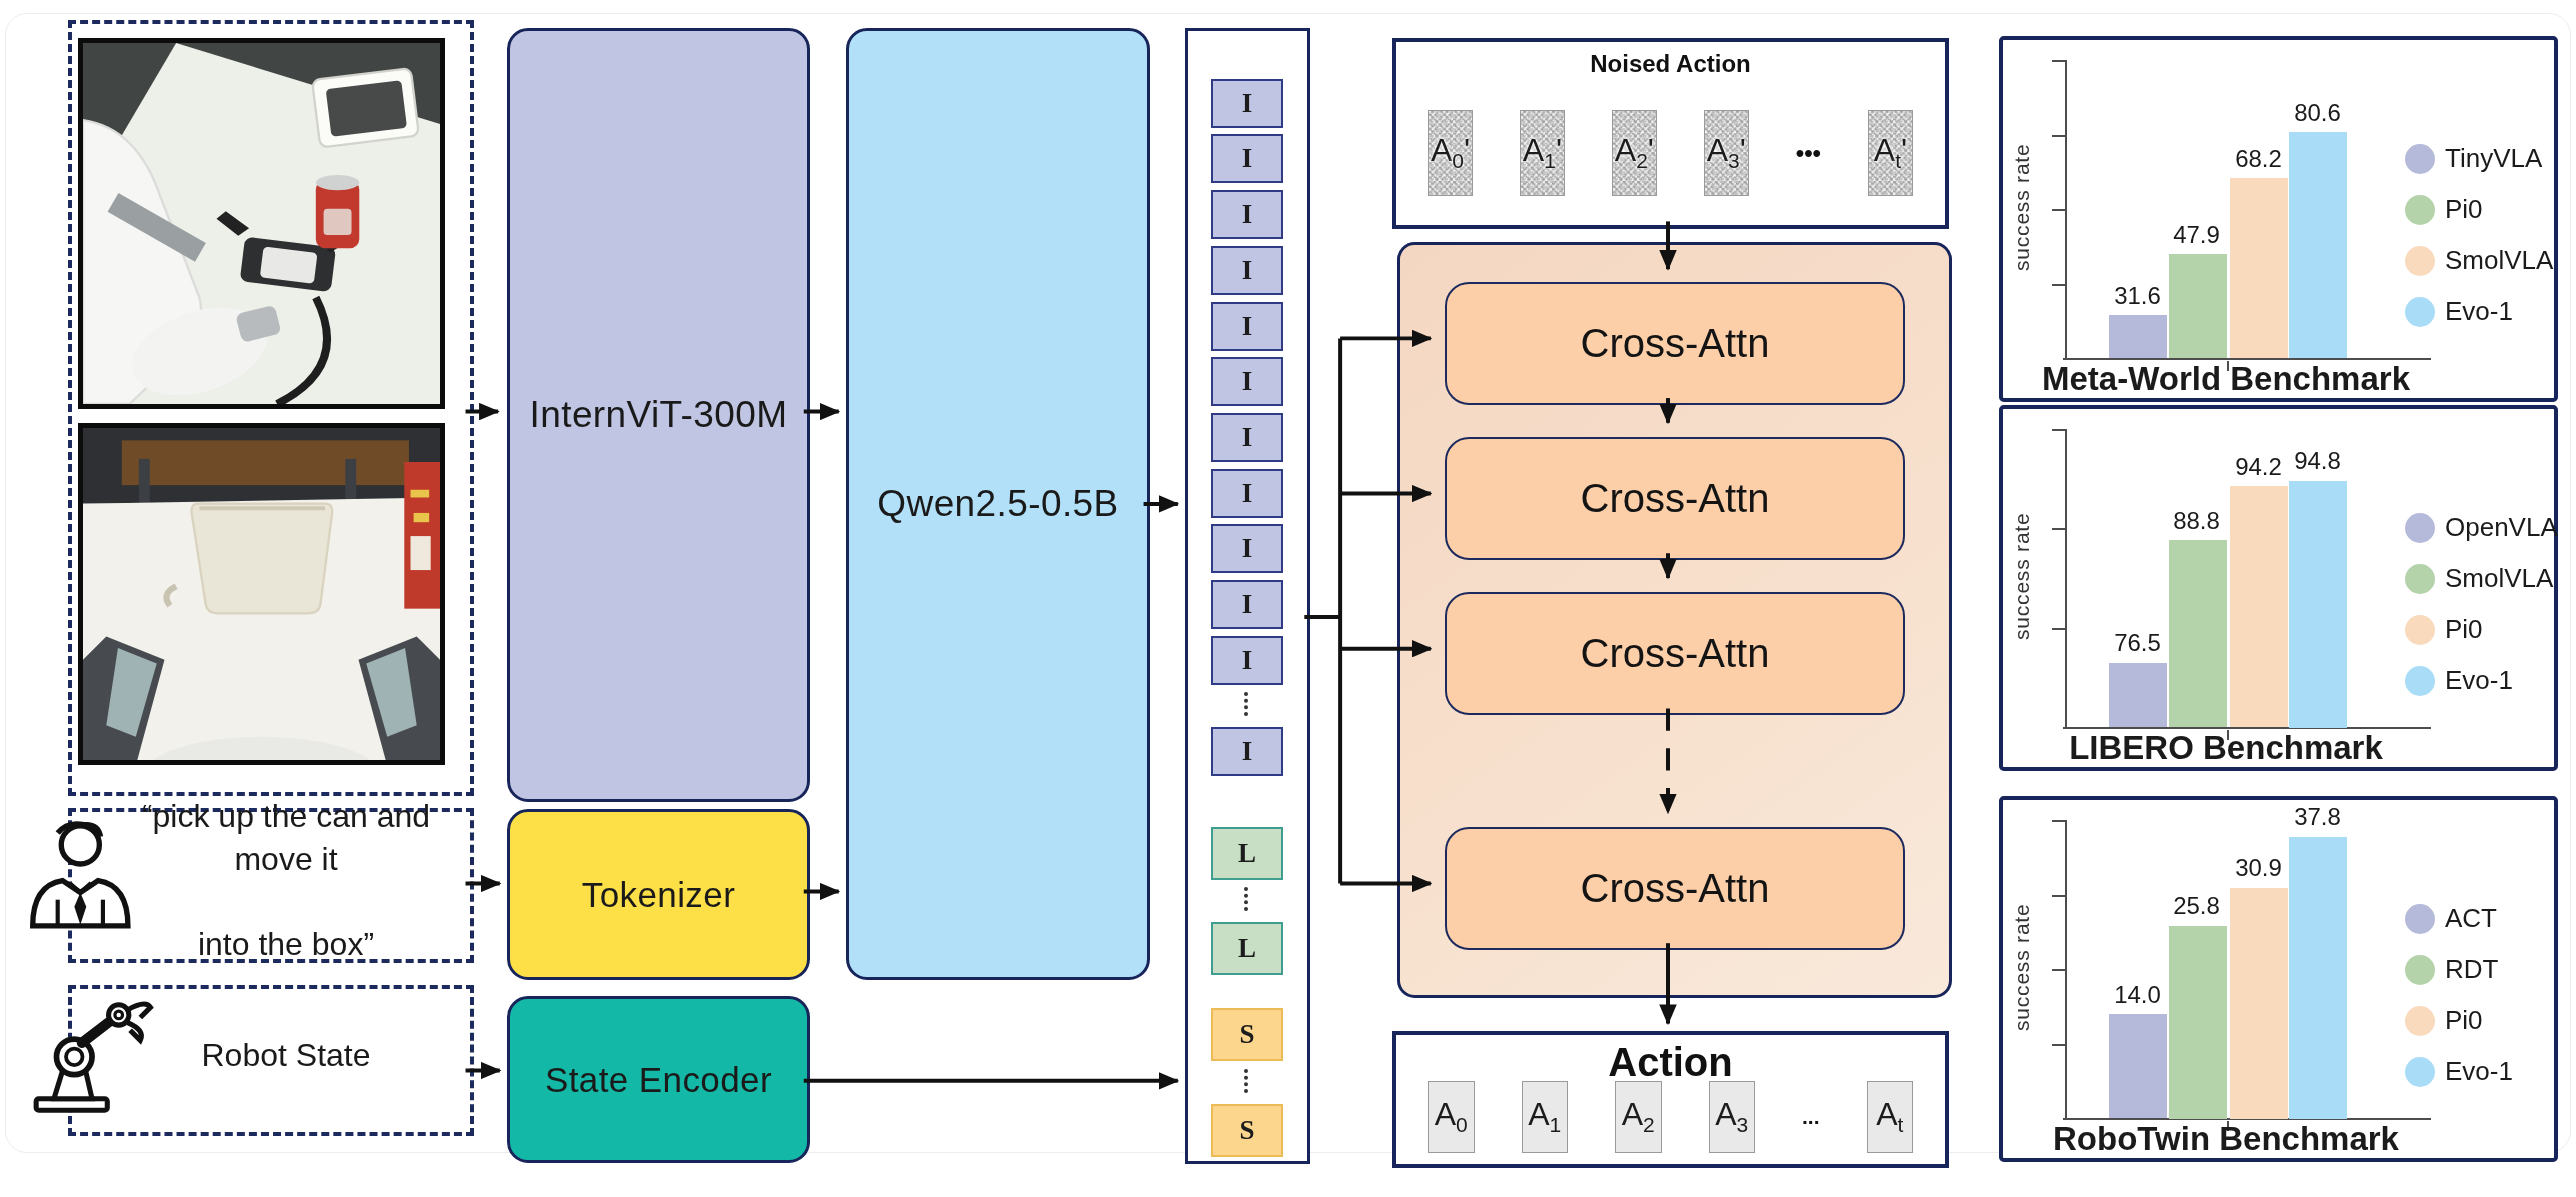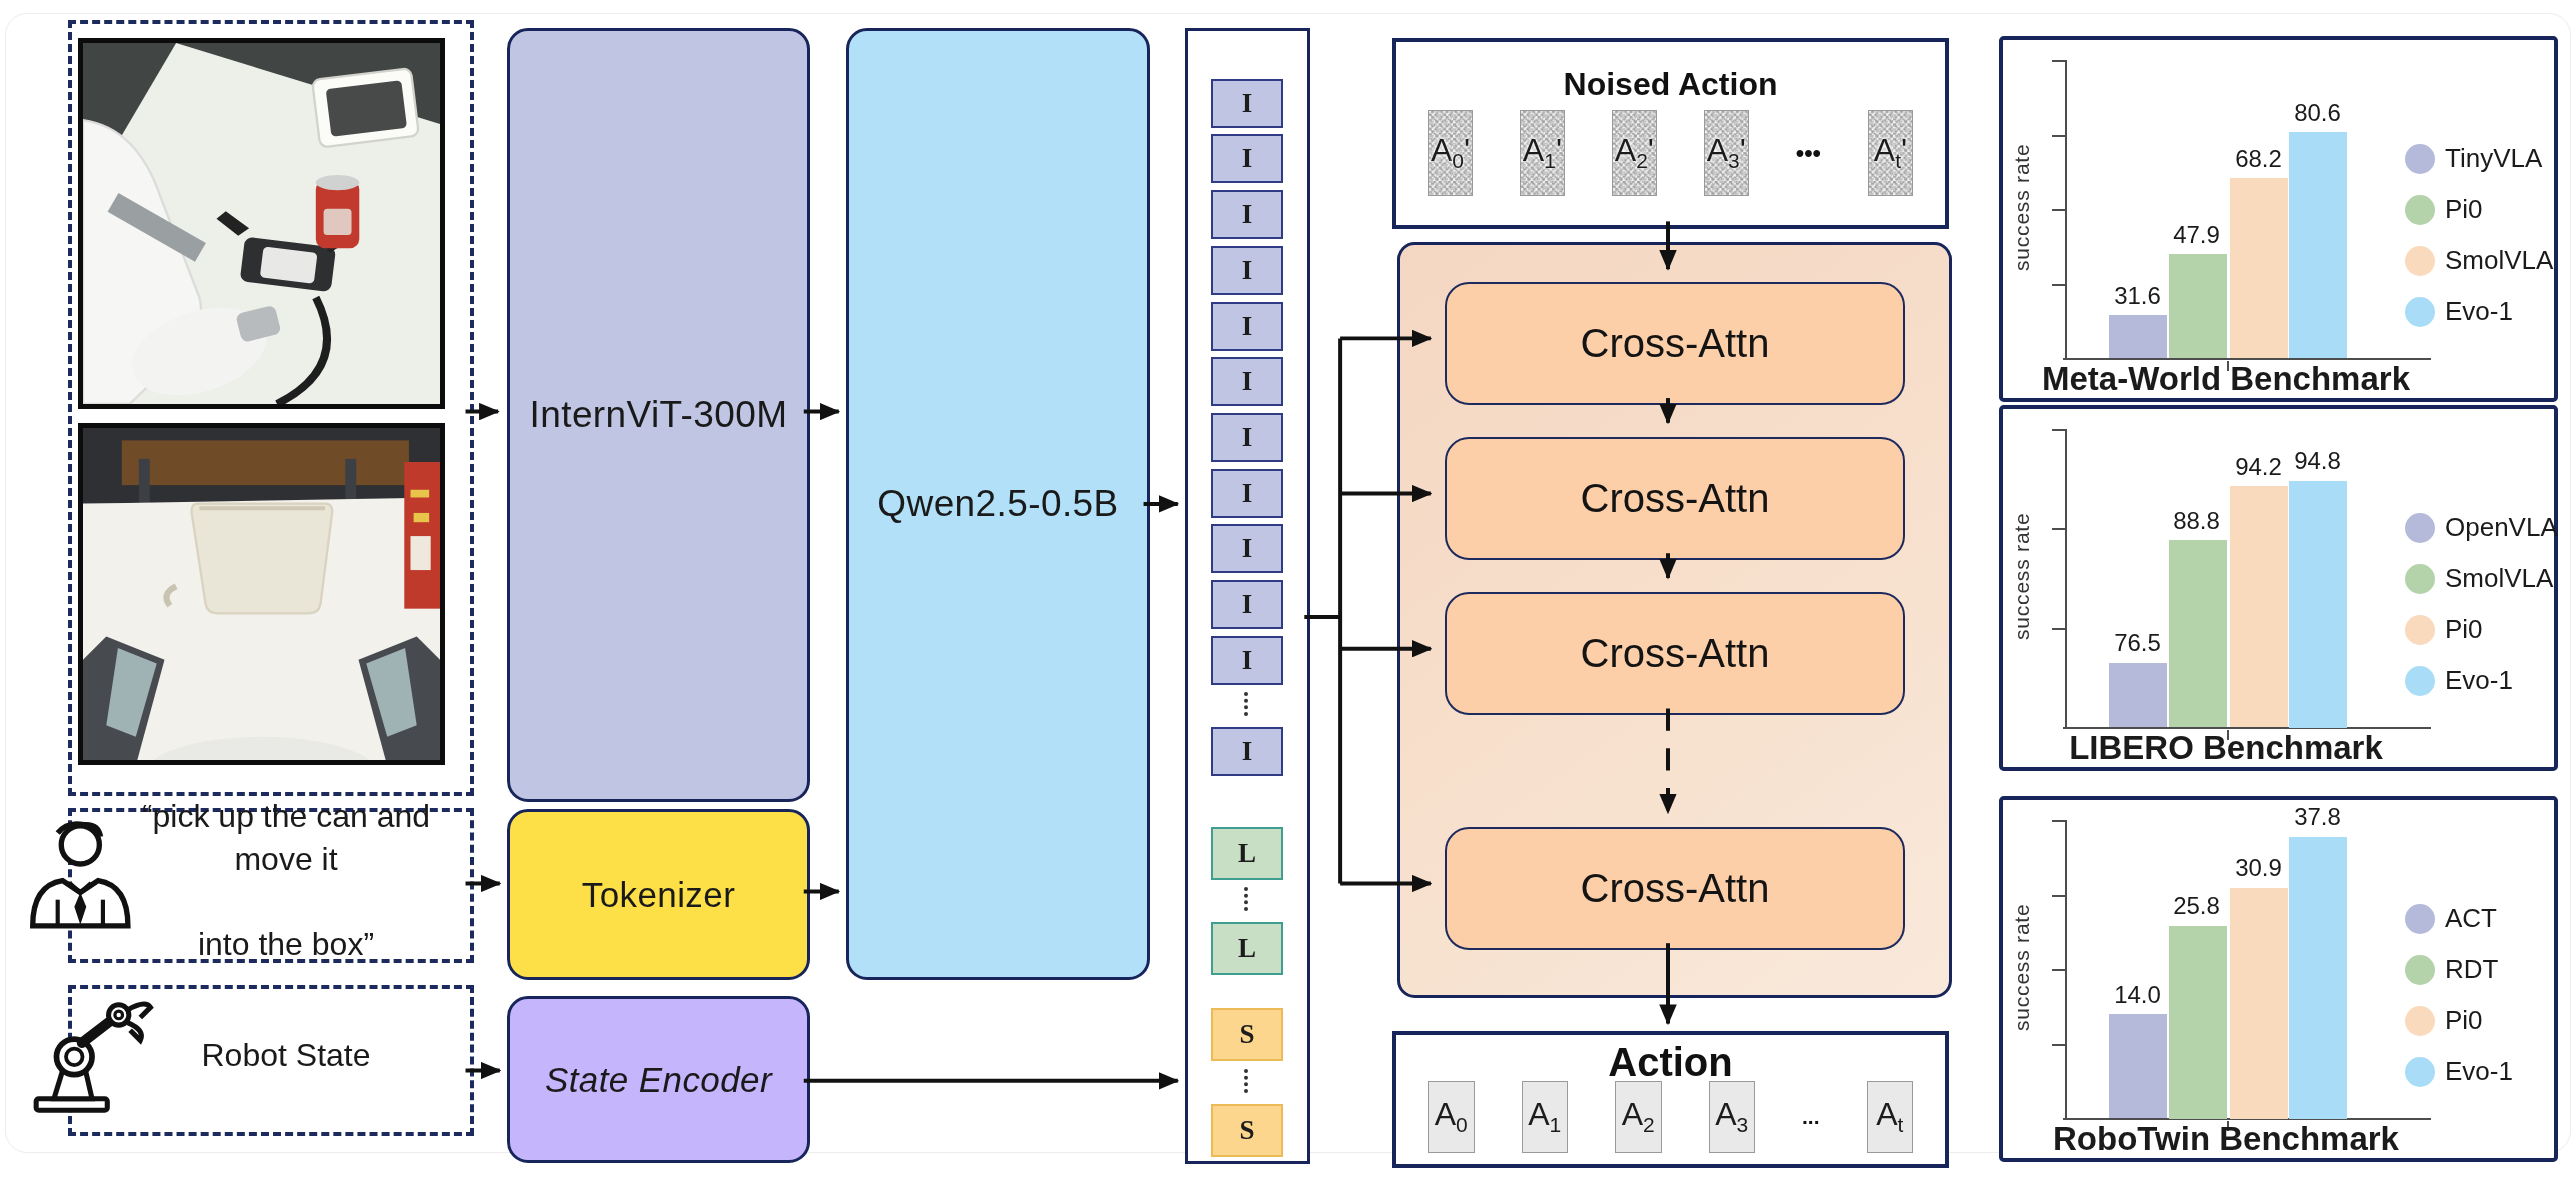--- a/index.html
+++ b/index.html
@@ -133,21 +133,21 @@
   <div class="inputtext" style="left:119px;top:996px;width:334px;height:119px;">
     <span>Robot State</span>
   </div>
 
   <div class="block" style="left:507px;top:28px;width:297px;height:768px;background:#bfc5e2;">
     <span class="lbl">InternViT-300M</span>
   </div>
   <div class="block smlbl" style="left:507px;top:809px;width:297px;height:165px;background:#fde047;">
     <span class="lbl">Tokenizer</span>
   </div>
-  <div class="block smlbl" style="left:507px;top:996px;width:297px;height:161px;background:#c4b5fd;font-style:italic;">
+  <div class="block smlbl" style="left:507px;top:996px;width:297px;height:161px;background:#14b8a6;">
     <span class="lbl">State Encoder</span>
   </div>
   <div class="block" style="left:846px;top:28px;width:298px;height:946px;background:#b2e0f8;">
     <span class="lbl">Qwen2.5-0.5B</span>
   </div>
 
   <div class="tokenbox" id="tokenbox">
       <div class="token" style="top: 48px; height: 45px; background: rgb(191, 197, 226); border: 2.4px solid rgb(47, 60, 133);">I</div>
       <div class="token" style="top: 103px; height: 45px; background: rgb(191, 197, 226); border: 2.4px solid rgb(47, 60, 133);">I</div>
       <div class="token" style="top: 159px; height: 45px; background: rgb(191, 197, 226); border: 2.4px solid rgb(47, 60, 133);">I</div>
@@ -163,21 +163,21 @@
       <div class="token" style="top: 696px; height: 45px; background: rgb(191, 197, 226); border: 2.4px solid rgb(47, 60, 133);">I</div>
       <div class="token" style="top: 796px; height: 49px; background: rgb(200, 223, 197); border: 2.4px solid rgb(63, 158, 143);">L</div>
       <div class="tdots" style="top: 856px; height: 24px;"></div>
       <div class="token" style="top: 891px; height: 49px; background: rgb(200, 223, 197); border: 2.4px solid rgb(63, 158, 143);">L</div>
       <div class="token" style="top: 977px; height: 49px; background: rgb(252, 214, 141); border: 2.4px solid rgb(237, 186, 88);">S</div>
       <div class="tdots" style="top: 1038px; height: 24px;"></div>
       <div class="token" style="top: 1073px; height: 49px; background: rgb(252, 214, 141); border: 2.4px solid rgb(237, 186, 88);">S</div>
     </div>
 
   <div class="panel" style="left:1392px;top:38px;width:549px;height:183px;">
-    <div class="ptitle" style="margin-top:24px;font-size:32px;">Noised Action</div>
+    <div class="ptitle" style="margin-top:8px;font-size:24px;">Noised Action</div>
     <div class="sqrow" style="top:68px;height:86px;" id="noisedrow">
         <div class="sq noise" style="width: 67px; height: 84px;">
           <span>A<sub>0</sub>'</span>
         </div>
         <div class="sq noise" style="width: 67px; height: 84px;">
           <span>A<sub>1</sub>'</span>
         </div>
         <div class="sq noise" style="width: 67px; height: 84px;">
           <span>A<sub>2</sub>'</span>
         </div>

